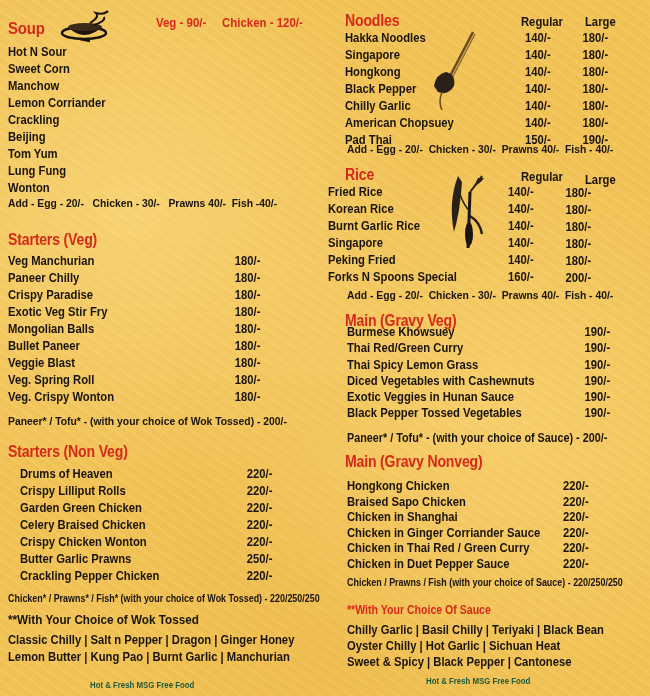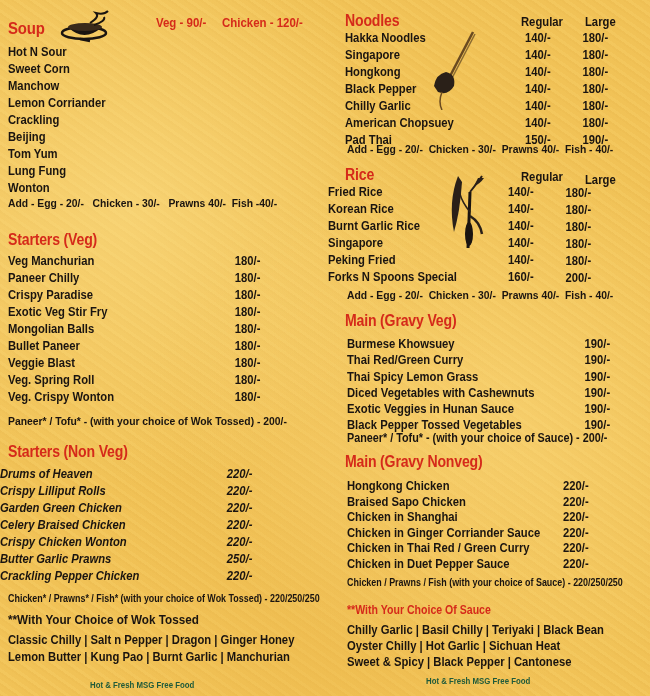--- a/index.html
+++ b/index.html
@@ -95,21 +95,21 @@
     <div class="row item">
         <span class="name">Veg. Crispy Wonton</span>
         <span class="p1" style="left:252px;">180/-</span>
       </div>
   </div>
   <div class="abs note" style="left:8px;top:415px;">Paneer* / Tofu* - (with your choice of Wok Tossed) - 200/-</div>
 </section>
 
 <section>
   <div class="abs head" style="left:8px;top:443px;">Starters (Non Veg)</div>
-  <div class="list" style="left:0;top:466px;width:280px;font-style:italic;">
+  <div class="list" style="left:20px;top:466px;width:280px;">
     <div class="row item">
         <span class="name">Drums of Heaven</span>
         <span class="p1" style="left:252px;">220/-</span>
       </div>
     <div class="row item">
         <span class="name">Crispy Lilliput Rolls</span>
         <span class="p1" style="left:252px;">220/-</span>
       </div>
     <div class="row item">
         <span class="name">Garden Green Chicken</span>
@@ -235,21 +235,21 @@
         <span class="name">Forks N Spoons Special</span>
         <span class="p1" style="left:200px;">160/-</span>
         <span class="p2" style="left:264px;top:1px;">200/-</span>
       </div>
   </div>
   <div class="abs note" style="left:347px;top:289px;white-space:pre;">Add - Egg - 20/-  Chicken - 30/-  Prawns 40/-  Fish - 40/-</div>
 </section>
 
 <section>
   <div class="abs head" style="left:345px;top:312px;">Main (Gravy Veg)</div>
-  <div class="list" style="left:347px;top:336px;width:300px;">
+  <div class="list" style="left:347px;top:324px;width:300px;">
     <div class="row item" style="height:16.3px;">
         <span class="name">Burmese Khowsuey</span>
         <span class="p1" style="left:264px;">190/-</span>
       </div>
     <div class="row item" style="height:16.3px;">
         <span class="name">Thai Red/Green Curry</span>
         <span class="p1" style="left:264px;">190/-</span>
       </div>
     <div class="row item" style="height:16.3px;">
         <span class="name">Thai Spicy Lemon Grass</span>

